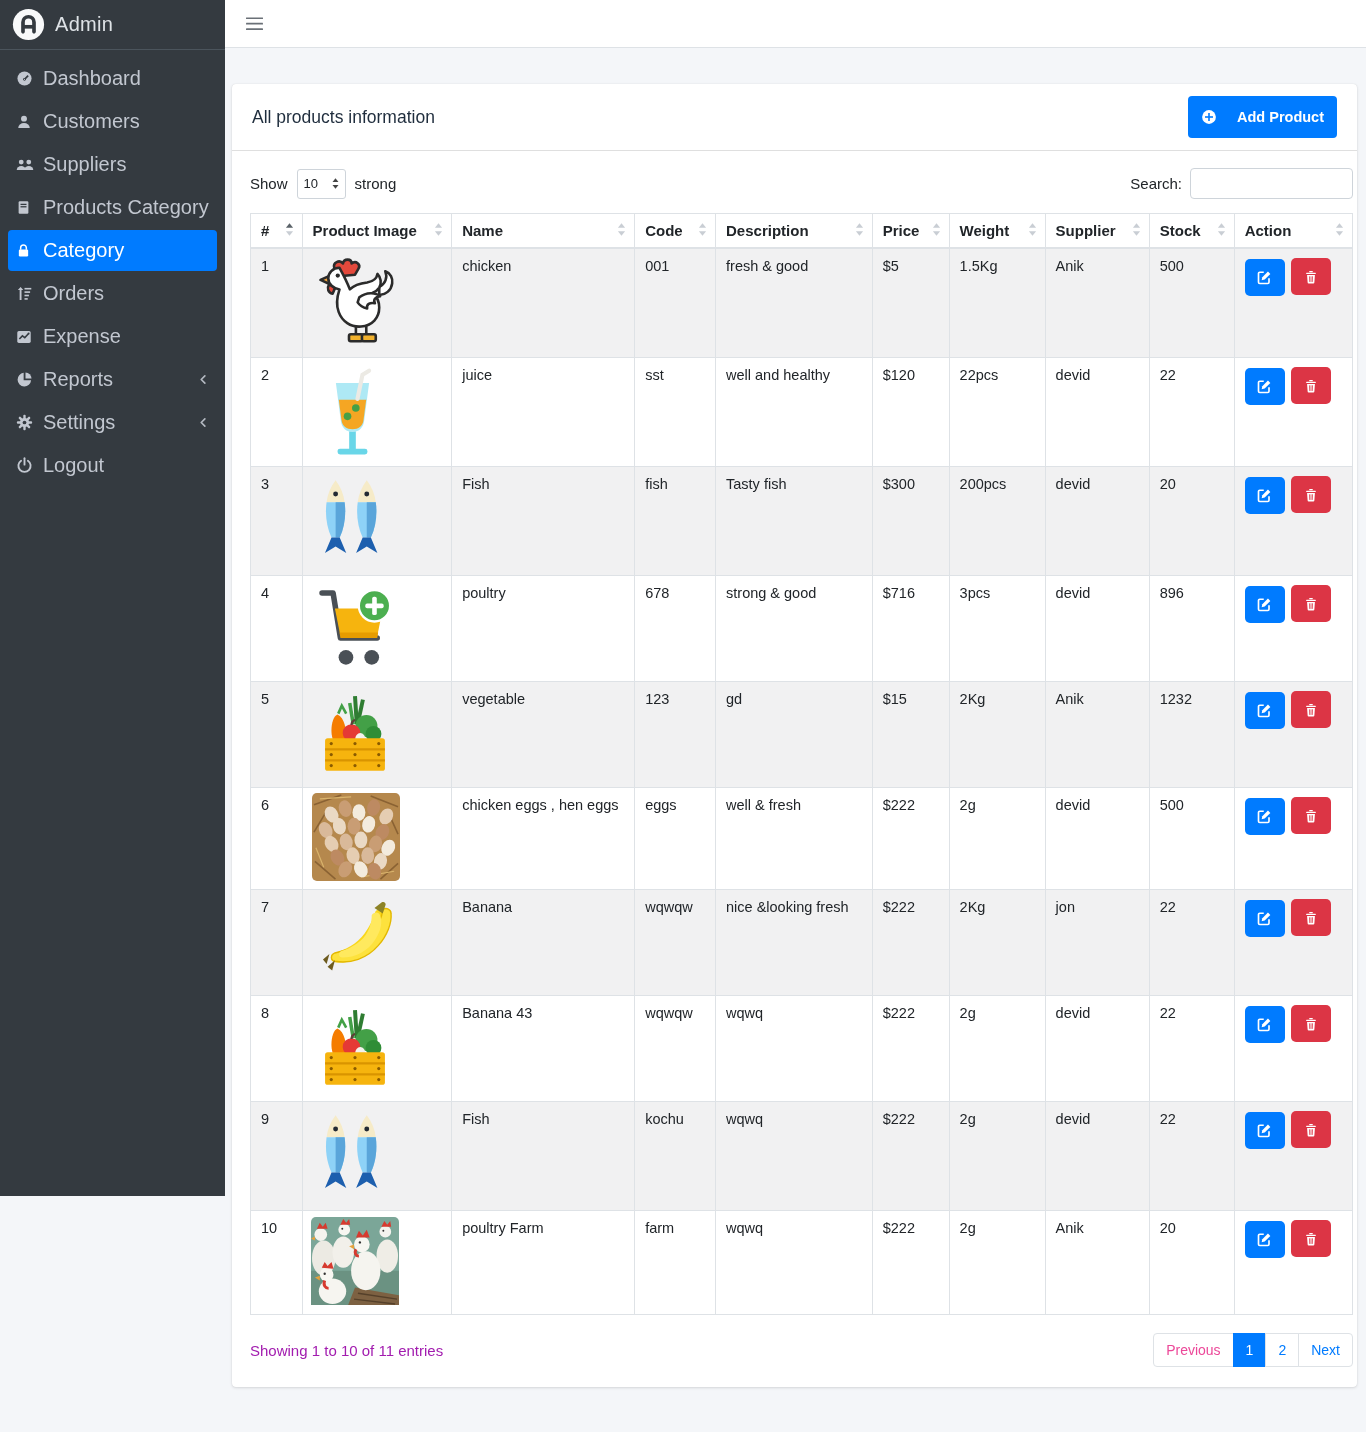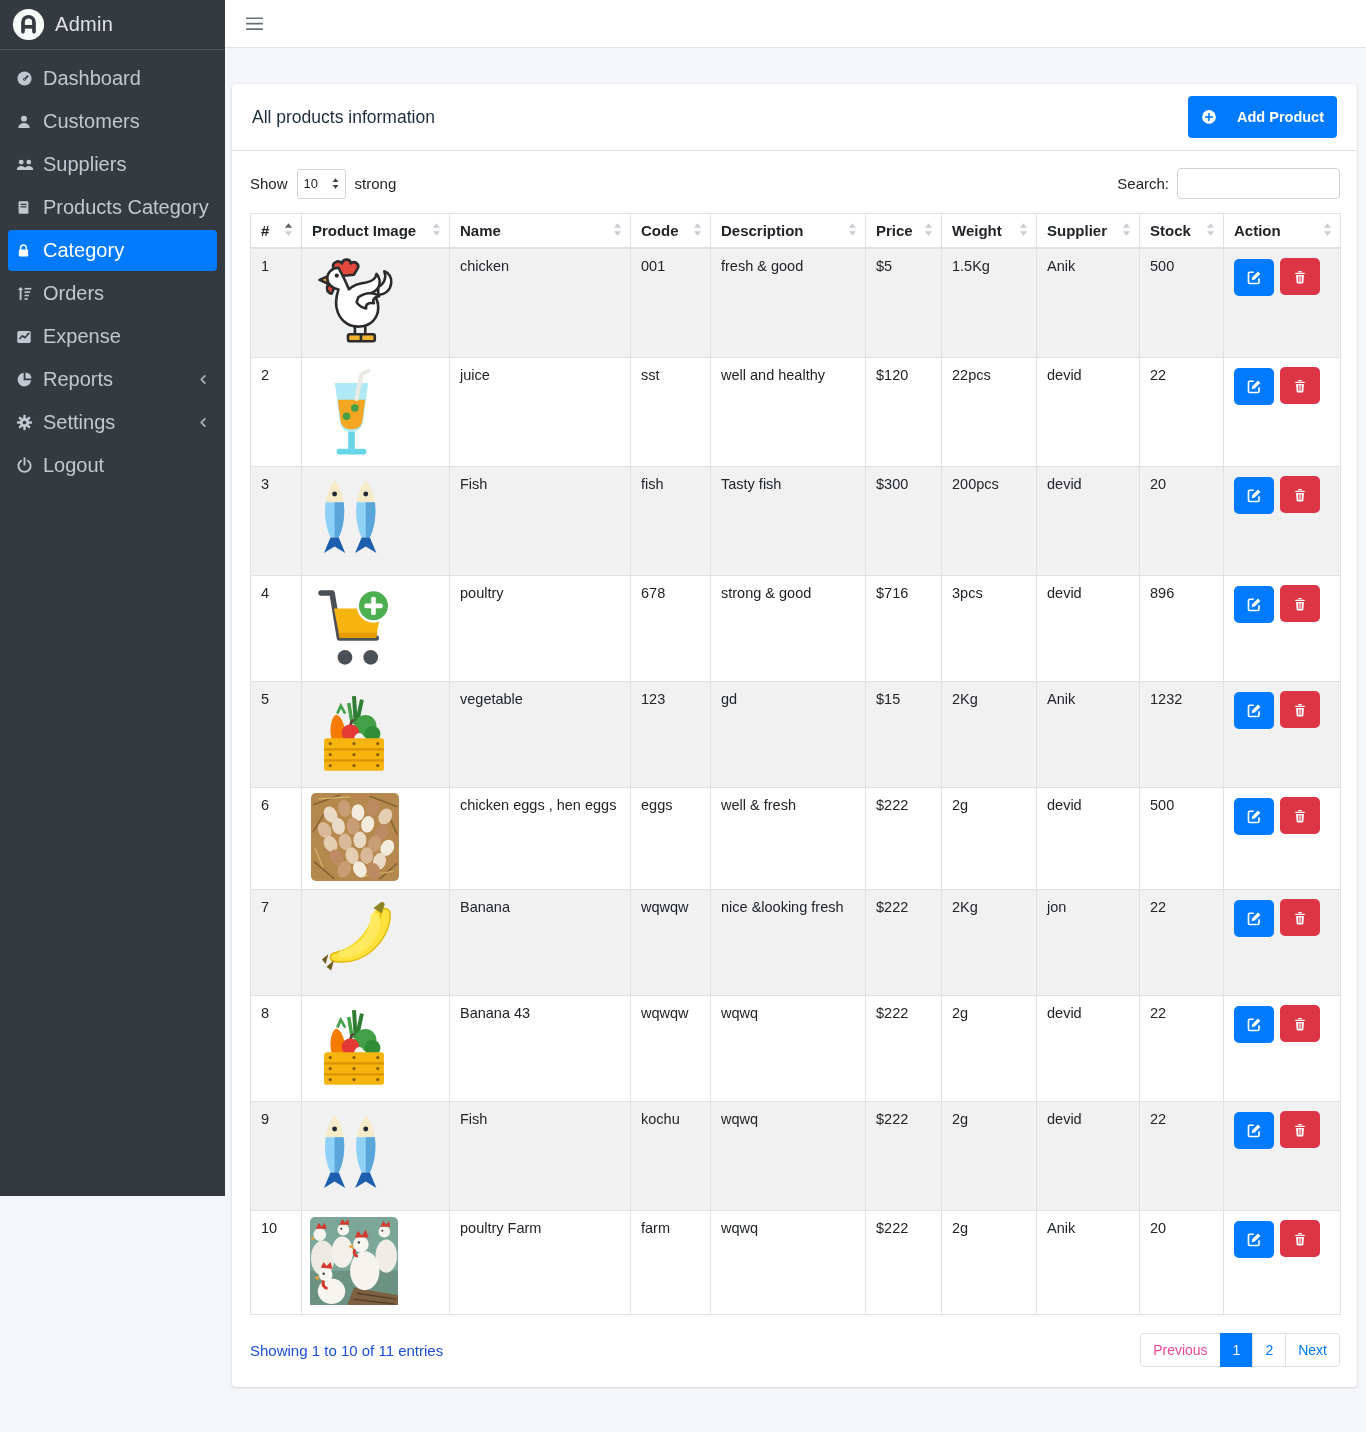--- a/index.html
+++ b/index.html
@@ -19,21 +19,21 @@
 
   
   .main { position:absolute; left:225px; top:0; width:1141px; height:1432px; }
   .navbar { height:48px; background:#fff; border-bottom:1px solid #dee2e6; display:flex; align-items:center; padding-left:21px; }
   .hamburger { display:flex; cursor:pointer; }
 
   .card { background:#fff; margin:36px 9px 0 7px; border-radius:4px; box-shadow:0 0 1px rgba(0,0,0,.12), 0 1px 3px rgba(0,0,0,.12); }
   .card-header { display:flex; align-items:center; justify-content:space-between; padding:12px 20px; border-bottom:1px solid rgba(0,0,0,.125); }
   .card-title { font-size:17.5px; color:#1f2d3d; }
   .btn-add { display:inline-flex; align-items:center; gap:20px; background:#007bff; color:#fff; border:none; border-radius:4px; padding:13px 13px; font-size:14.5px; font-weight:600; font-family:inherit; cursor:pointer; }
-  .card-body { padding:17px 17px 20px 18px; }
+  .card-body { padding:17px 4px 20px 18px; }
 
   .controls { display:flex; align-items:center; justify-content:space-between; margin-bottom:14px; }
   .show-group { display:flex; align-items:center; gap:9px; font-size:15px; color:#212529; }
   .select-box { display:inline-flex; align-items:center; justify-content:space-between; width:49px; height:30px; border:1px solid #ced4da; border-radius:3px; padding:0 6px; font-size:13px; color:#212529; background:#fff; cursor:pointer; }
   .search-group { display:flex; align-items:center; gap:8px; font-size:15px; color:#212529; }
   .search-group input { width:163px; height:31px; border:1px solid #ced4da; border-radius:4px; padding:2px 8px; font-size:14px; font-family:inherit; }
 
   table { width:100%; border-collapse:collapse; table-layout:fixed; }
   th, td { border:1px solid #dee2e6; padding:9px 10px; font-size:14.5px; color:#212529; text-align:left; vertical-align:top; word-wrap:break-word; }
   thead th { border-top:1px solid #dee2e6; border-bottom:2px solid #dee2e6; font-size:15px; font-weight:700; padding:8px 8px 8px 10px; cursor:pointer; }
@@ -41,21 +41,21 @@
   tbody tr:nth-child(odd) { background:#f1f1f2; }
   td.cell-image { padding:5px 8px; }
   .product-image { display:inline-block; }
   .product-image svg { display:block; }
 
   .btn-action { width:40px; height:37px; border:none; border-radius:5px; display:inline-flex; align-items:center; justify-content:center; cursor:pointer; }
   .btn-edit { background:#007bff; }
   .btn-del  { background:#dc3545; margin-left:6px; }
 
   .table-footer { display:flex; align-items:center; justify-content:space-between; margin-top:18px; }
-  .summary { font-size:15px; color:#1d4ed8; }
+  .summary { font-size:15px; color:#a21caf; }
   .pagination { display:flex; }
   .page-item { border:1px solid #dee2e6; background:#fff; color:#007bff; font-size:14px; padding:8px 12px; margin-left:-1px; cursor:pointer; }
   .page-item.prev { color:#ec4899; border-radius:4px 0 0 4px; margin-left:0; }
   .page-item.next { border-radius:0 4px 4px 0; }
   .page-item.active { background:#007bff; border-color:#007bff; color:#fff; }
 </style>
 </head>
 <body>
 
 <div class="sidebar">

